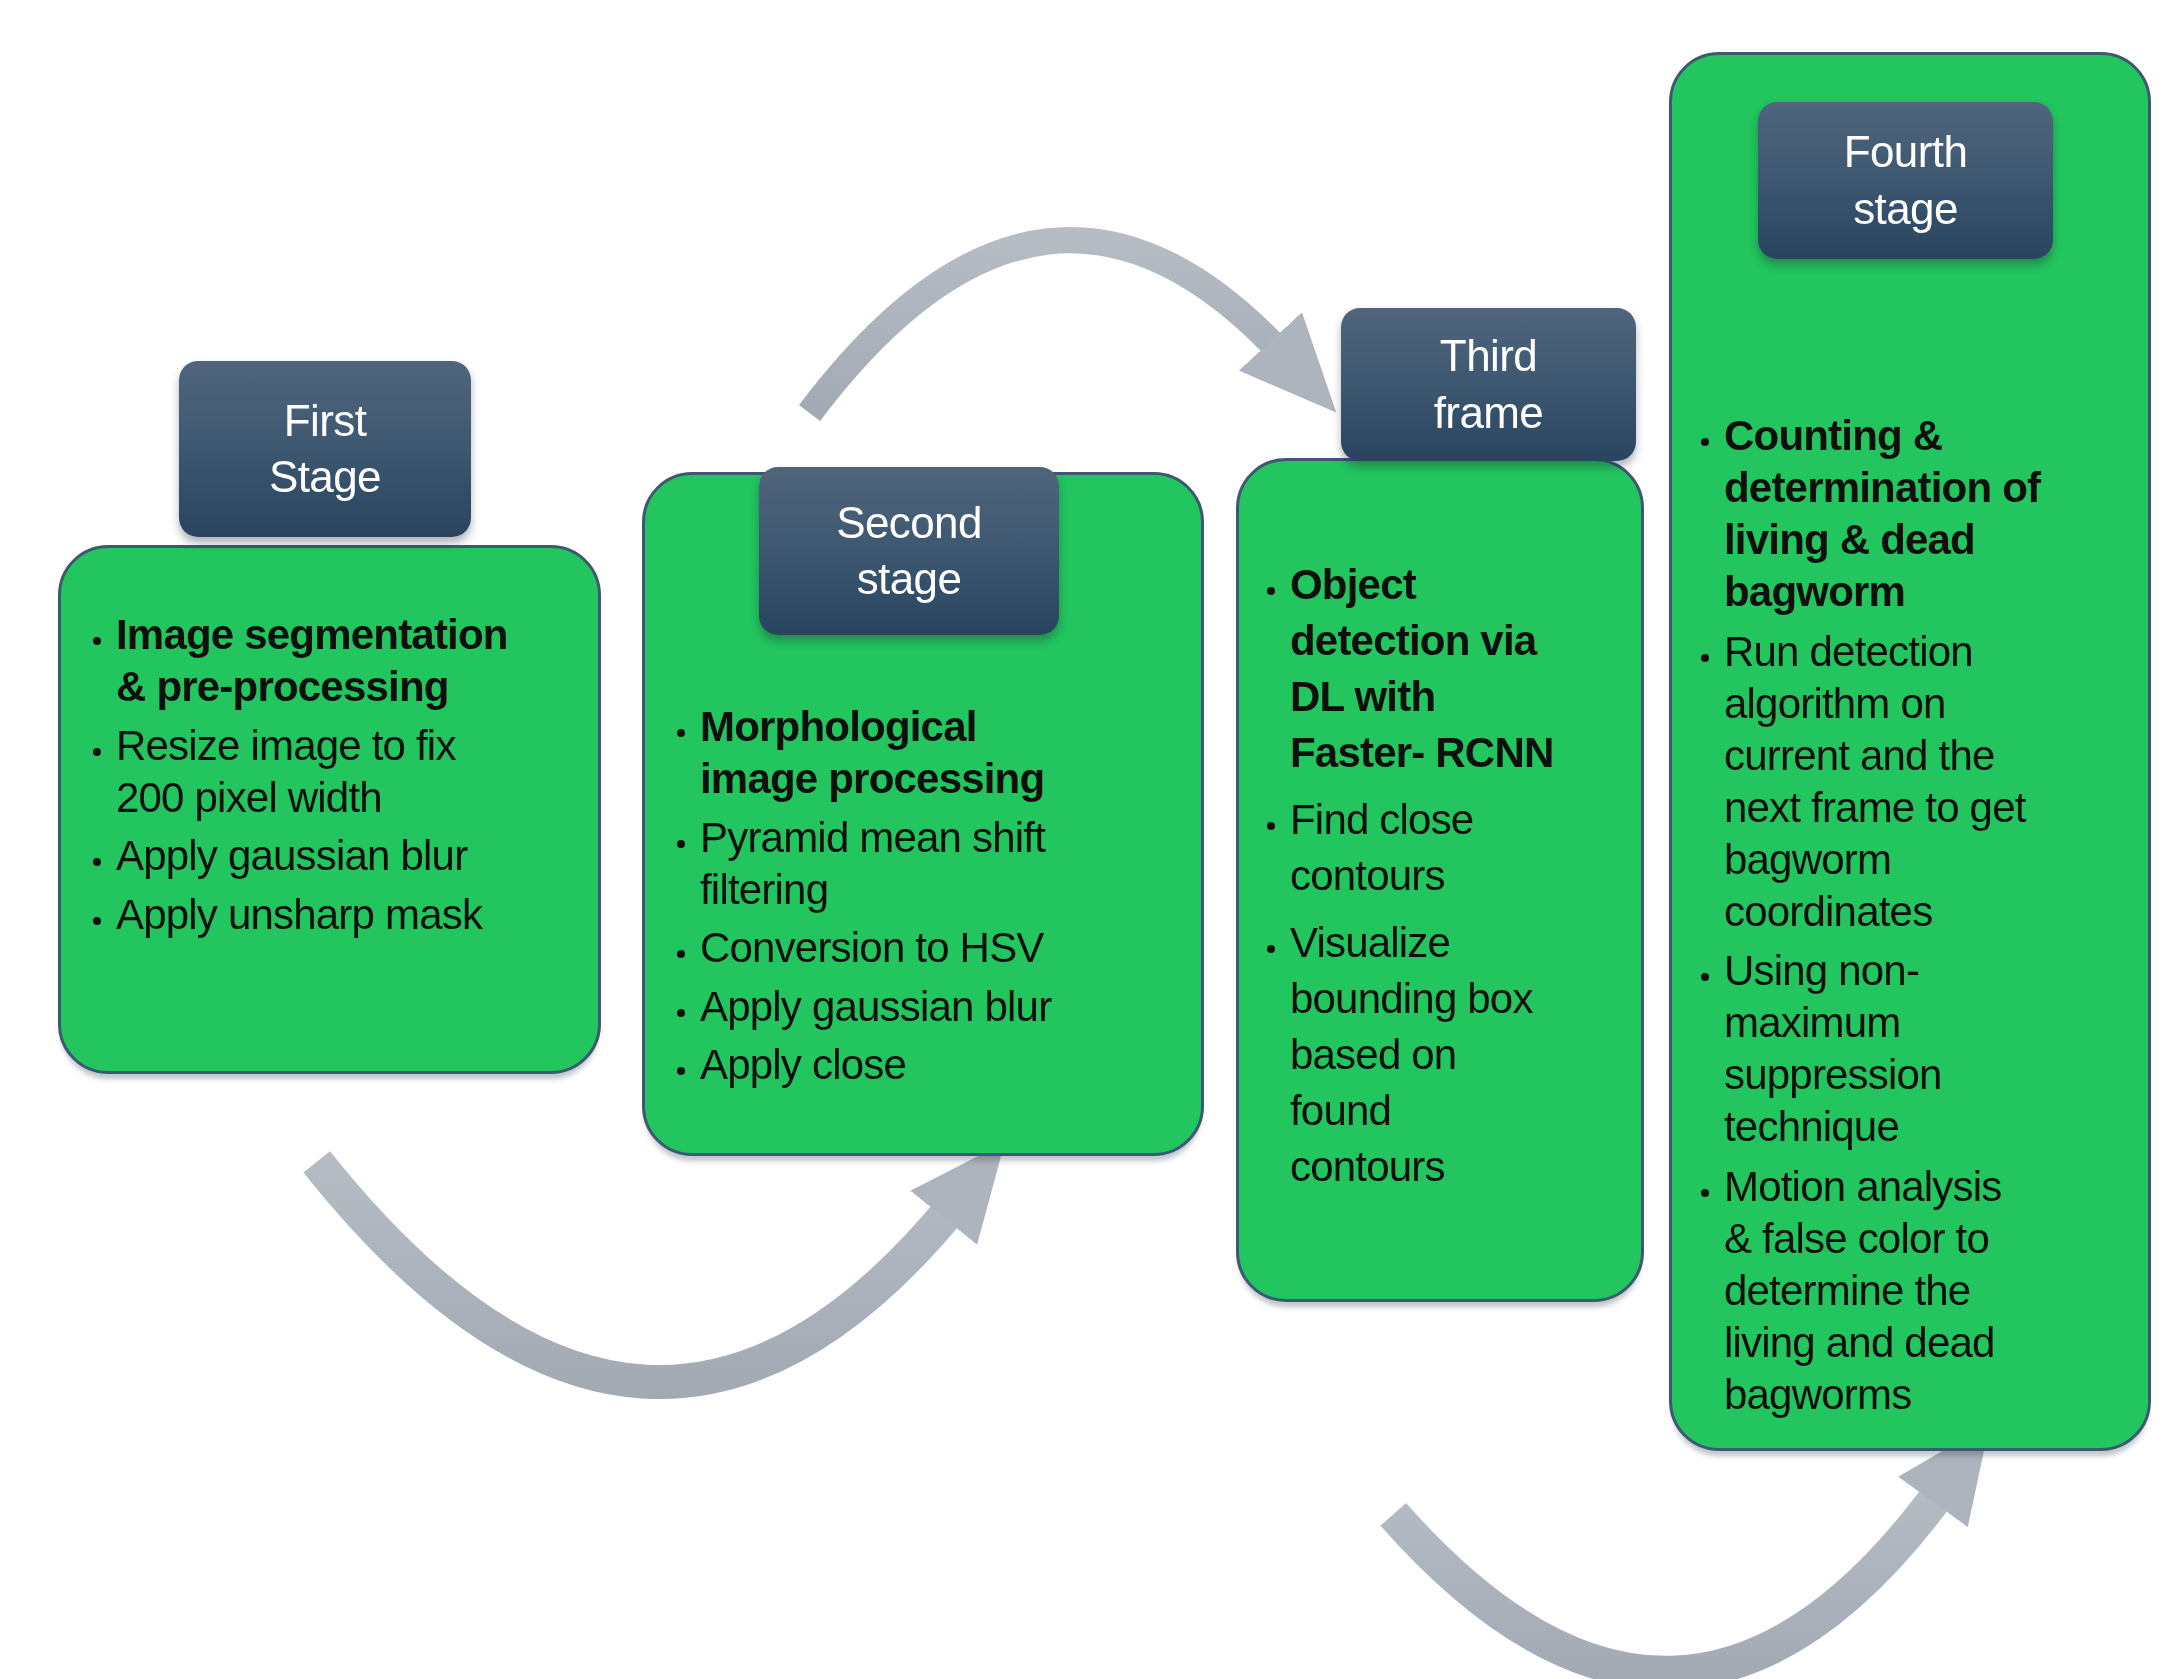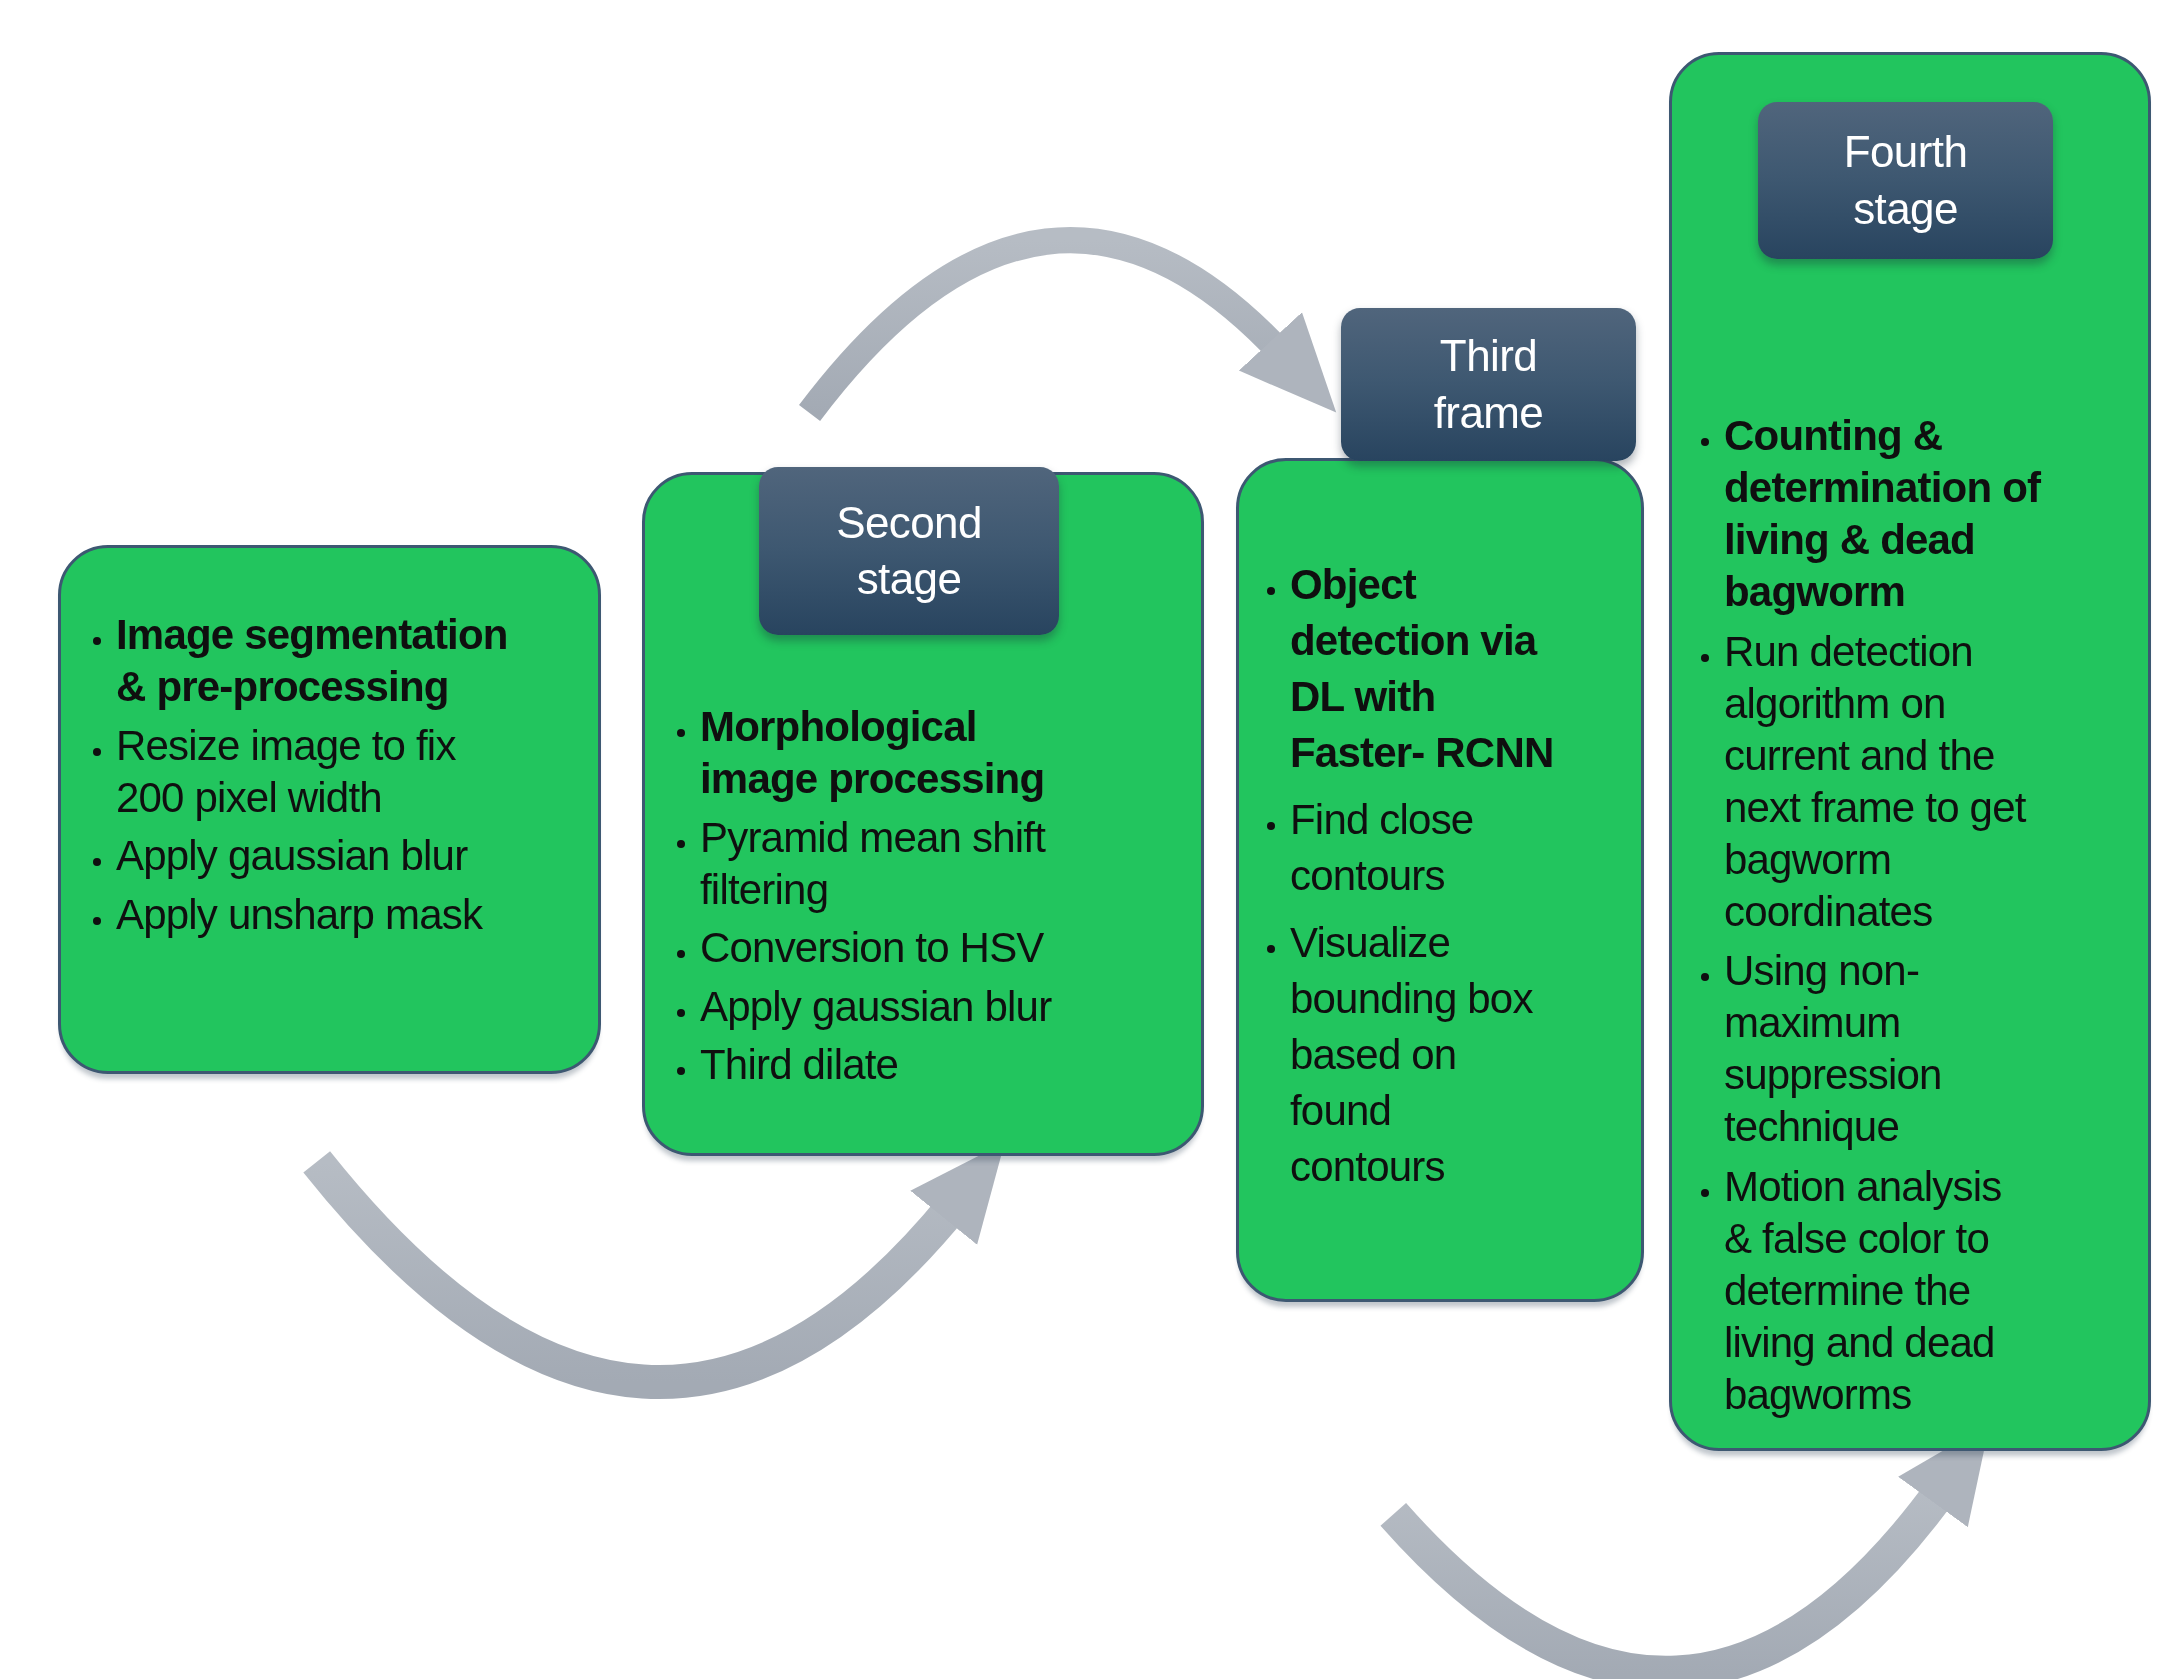--- a/index.html
+++ b/index.html
@@ -105,40 +105,42 @@
       </linearGradient>
       <marker id="ah" markerUnits="userSpaceOnUse" markerWidth="200" markerHeight="200" refX="34" refY="100" orient="auto">
         <path d="M 0 22 L 176 100 L 0 178 Z" fill="#aeb4bd"></path>
       </marker>
     </defs>
     <path d="M 1470 750 Q 1900 180 2330 645" fill="none" stroke="url(#arrowGrad)" stroke-width="48" marker-end="url(#ah)"></path>
     <path d="M 575 2110 Q 1180 2870 1735 2185" fill="none" stroke="url(#arrowGrad)" stroke-width="62" marker-end="url(#ah)"></path>
     <path d="M 2530 2750 Q 3060 3350 3530 2700" fill="none" stroke="url(#arrowGrad)" stroke-width="62" marker-end="url(#ah)"></path>
   </svg>
 
+  <div class="stage-title" id="s1-title">First
+Stage</div>
   <div class="stage-body" id="s1-body">
     <ul>
       <li>Image segmentation
 &amp; pre-processing</li>
       <li>Resize image to fix
 200 pixel width</li>
       <li>Apply gaussian blur</li>
       <li>Apply unsharp mask</li>
     </ul>
   </div>
 
   <div class="stage-body" id="s2-body">
     <ul>
       <li>Morphological
 image processing</li>
       <li>Pyramid mean shift
 filtering</li>
       <li>Conversion to HSV</li>
       <li>Apply gaussian blur</li>
-      <li>Third dilate</li>
+      <li>Apply close</li>
     </ul>
   </div>
   <div class="stage-title" id="s2-title">Second
 stage</div>
 
   <div class="stage-title" id="s3-title">Third
 frame</div>
   <div class="stage-body" id="s3-body">
     <ul>
       <li>Object

